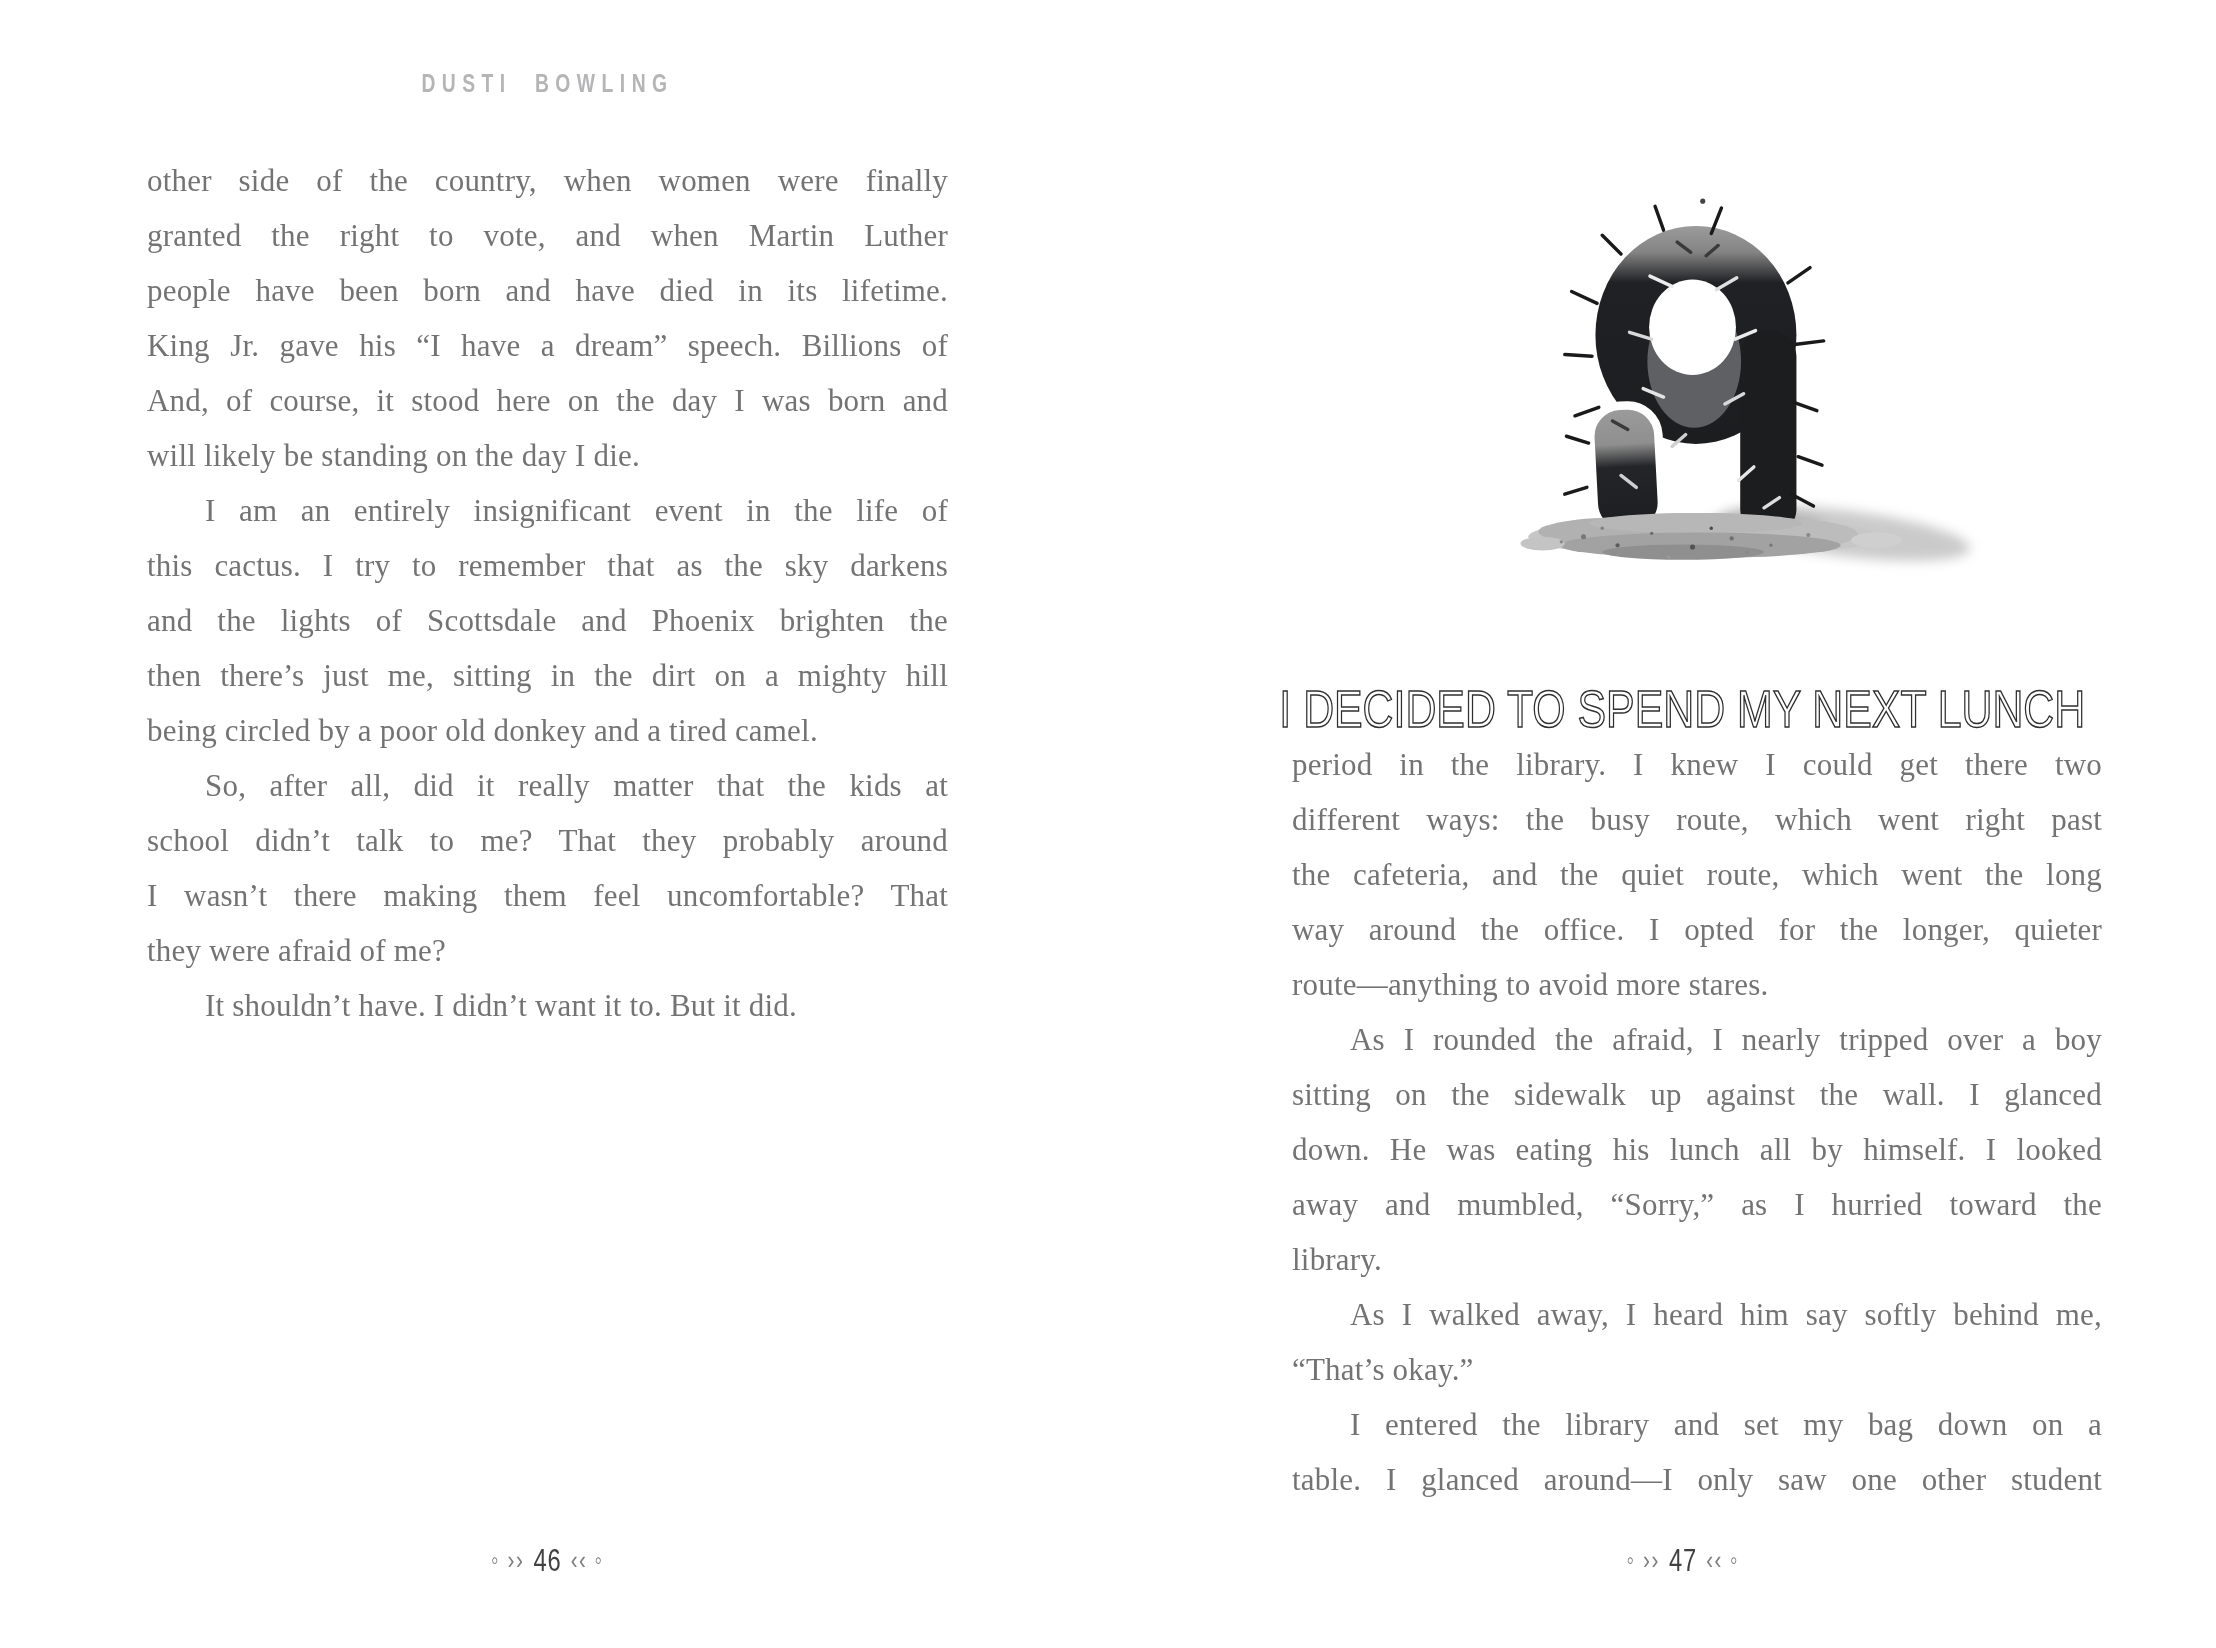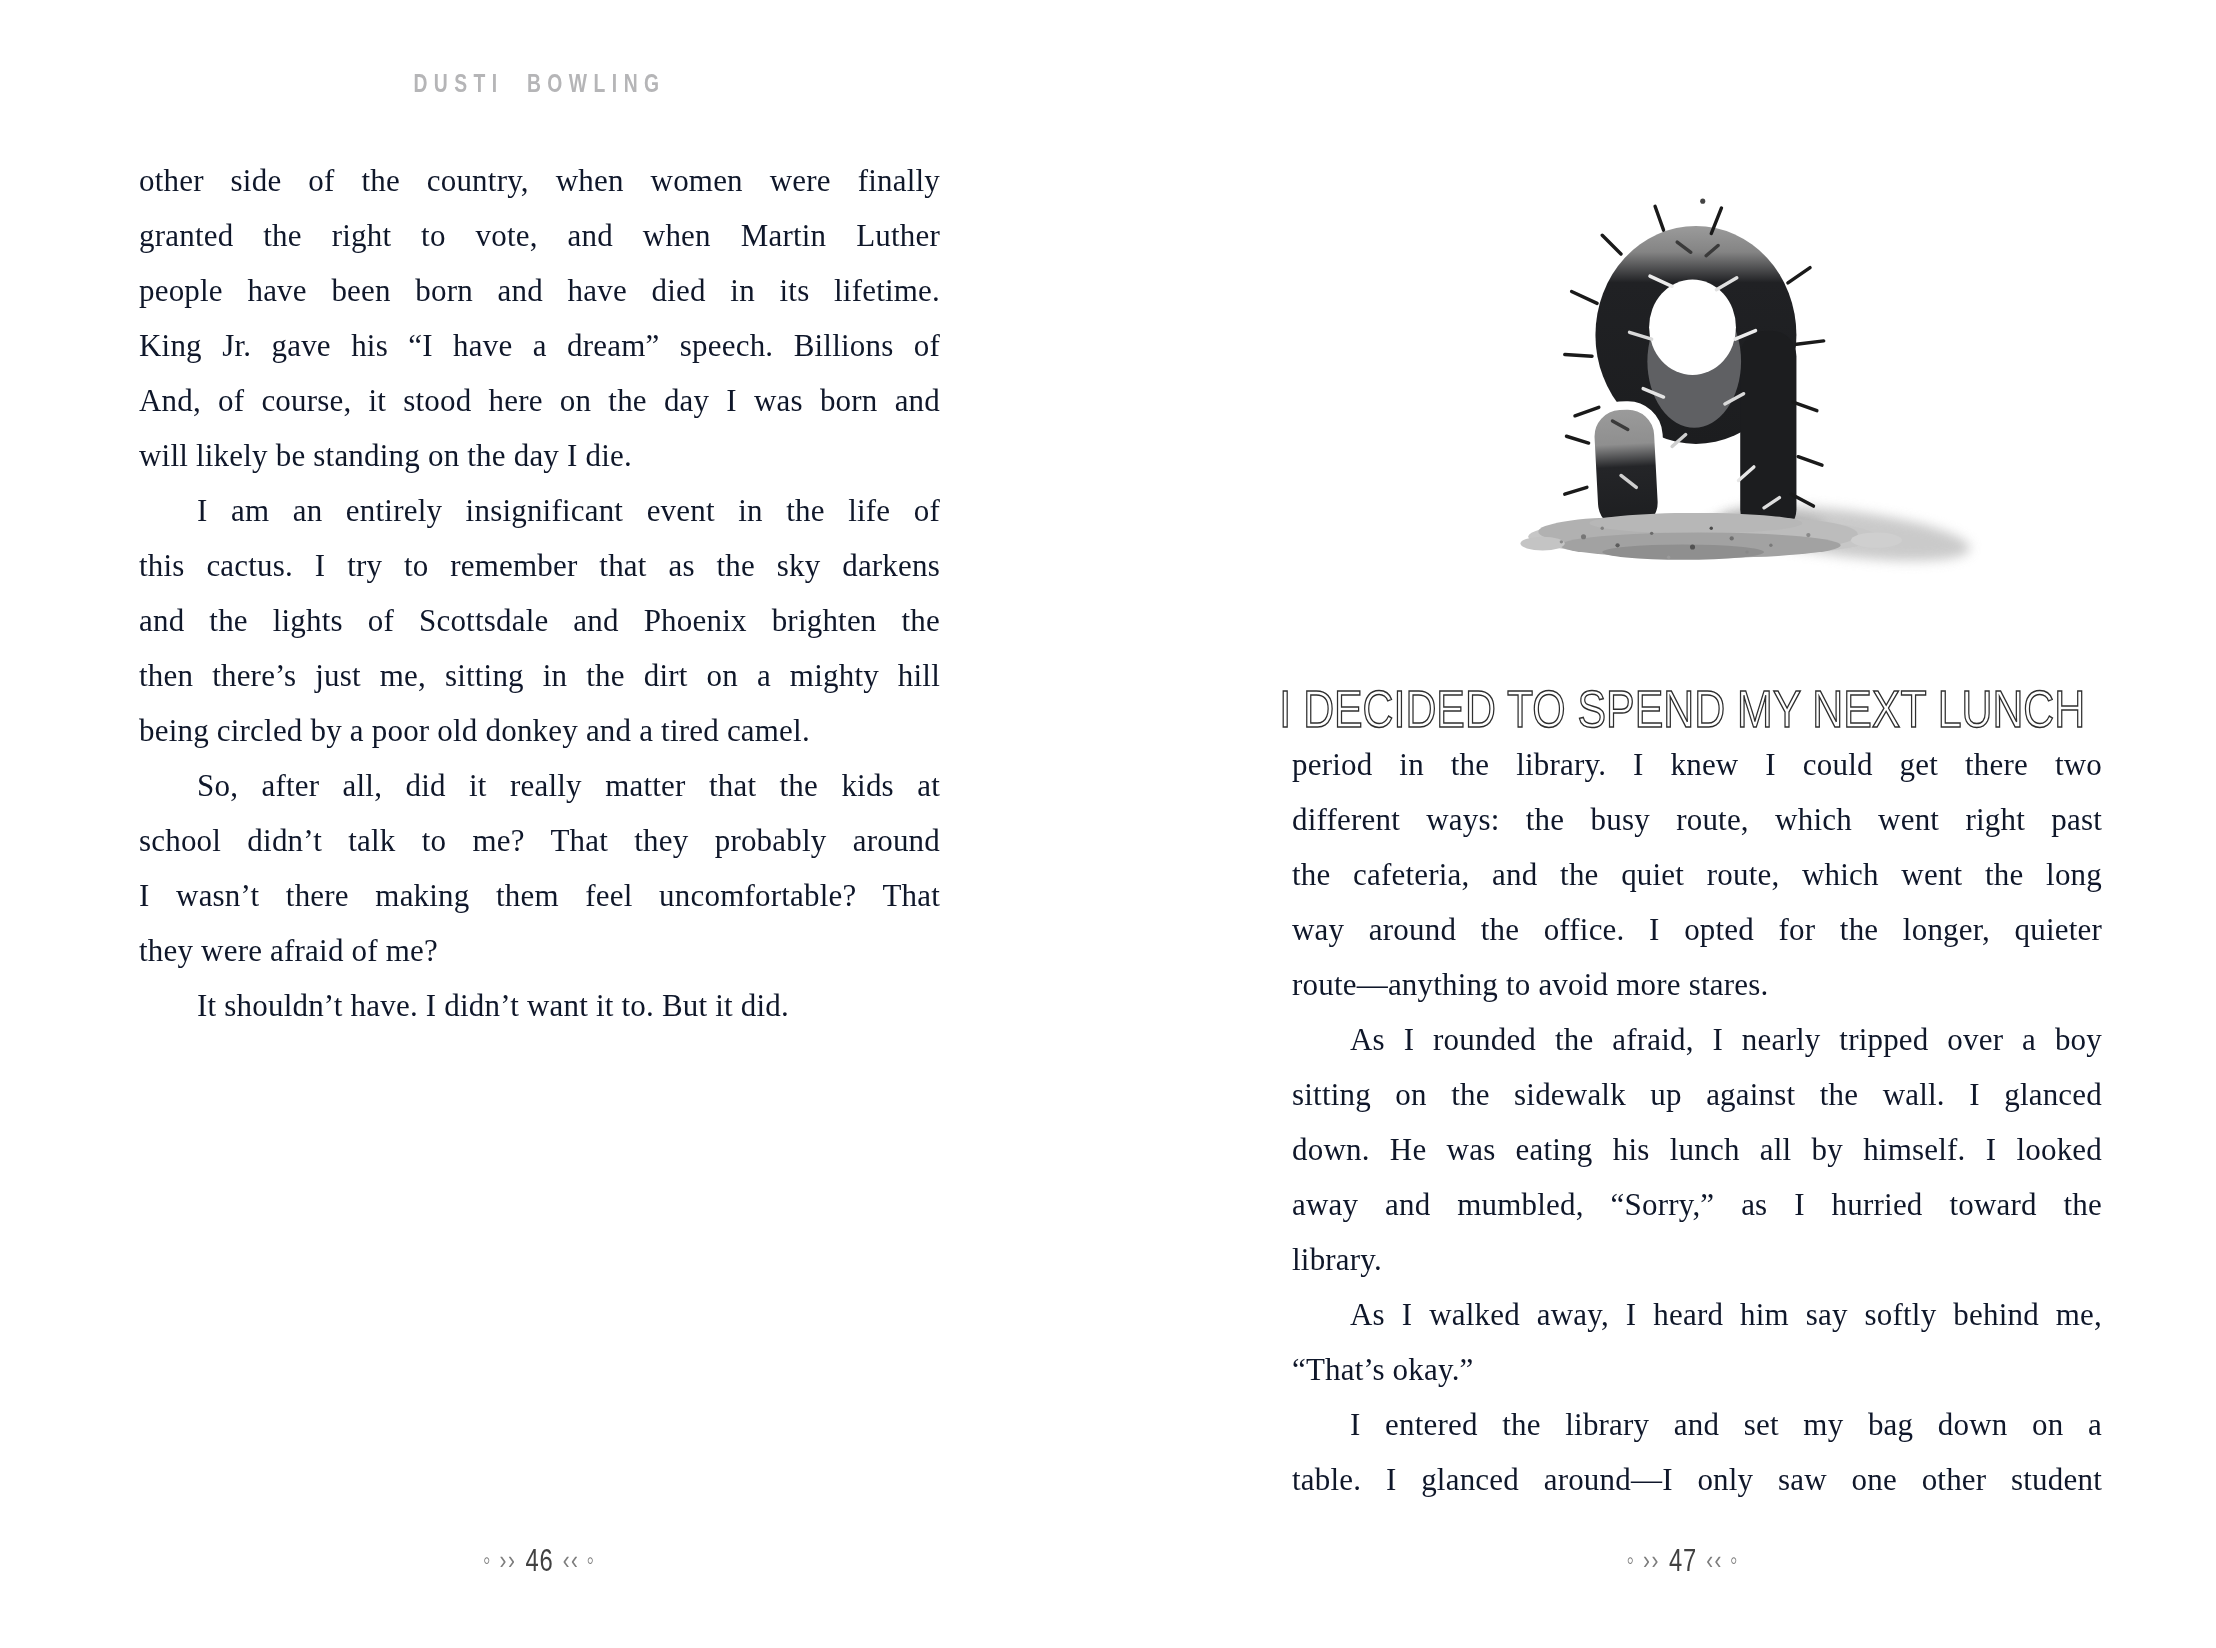--- a/index.html
+++ b/index.html
@@ -3,40 +3,40 @@
 <meta charset="utf-8">
 <style>
   html,body { margin:0; padding:0; }
   body {
     width:2216px; height:1649px; position:relative;
     background:#ffffff;
     font-family:"Liberation Serif", serif;
     overflow:hidden;
   }
   .page { position:absolute; top:0; height:1649px; }
-  .page.left  { left:0;      width:1108px; }
+  .page.left  { left:8px;      width:1108px; }
   .page.right { left:1108px; width:1108px; }
 
   .running-header {
     position:absolute; left:139px; top:68px; width:801px;
     text-align:center;
     font-family:"Liberation Sans", sans-serif;
     font-size:23px; font-weight:700;
     letter-spacing:7.7px; word-spacing:13.6px;
     color:#b5b5b7;
     transform:scale(0.84,1.12); transform-origin:center top;
   }
 
   .body-text { position:absolute; }
   .page.left  .body-text { left:139px; top:153px; width:801px; }
   .page.right .body-text { left:184px; top:737px; width:810px; }
 
   .line {
     margin:0; height:55px; line-height:55px;
-    font-size:31px; color:#0f172a;
+    font-size:31px; color:#737373;
     text-align:justify; text-align-last:justify;
     letter-spacing:0.2px;
   }
   .line.indent   { text-indent:58px; }
   .line.para-end { text-align-last:left; }
 
   .chapter-opener { position:absolute; left:169px; top:687px; overflow:visible; }
 
   .illustration { position:absolute; left:375px; top:194px; overflow:visible; }
 

